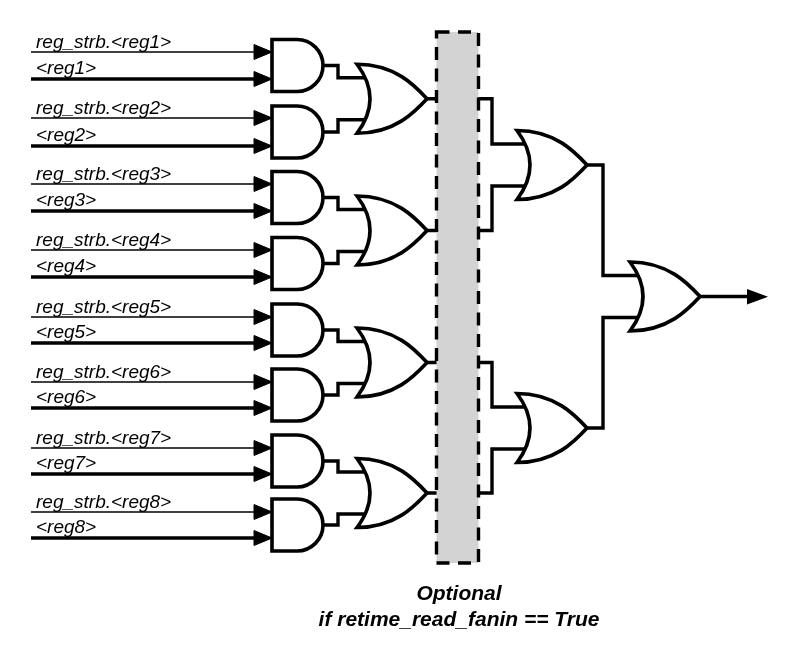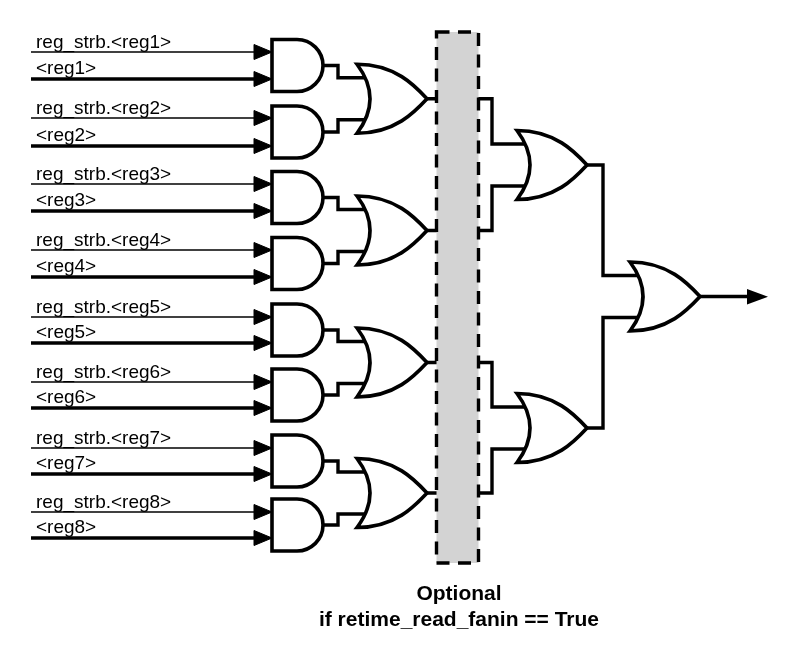--- a/index.html
+++ b/index.html
@@ -1,16 +1,16 @@
 <!DOCTYPE html>
 <html><head>
 <meta charset="utf-8">
 <style>
   html,body{margin:0;padding:0;background:#ffffff;}
-  .stage{position:relative;width:802px;height:656px;background:#ffffff;overflow:hidden;}
+  .stage{position:relative;width:802px;height:656px;background:#ffffff;overflow:hidden;font-style:italic;}
   svg{display:block;}
   .lbl{font-family:"Liberation Sans",sans-serif;font-size:19px;fill:#000;}
   .cap{font-family:"Liberation Sans",sans-serif;font-size:21px;font-weight:bold;fill:#000;}
 </style>
 </head>
 <body>
 
 <div class="stage">
 <svg width="802" height="656" viewBox="0 0 802 656">
 

